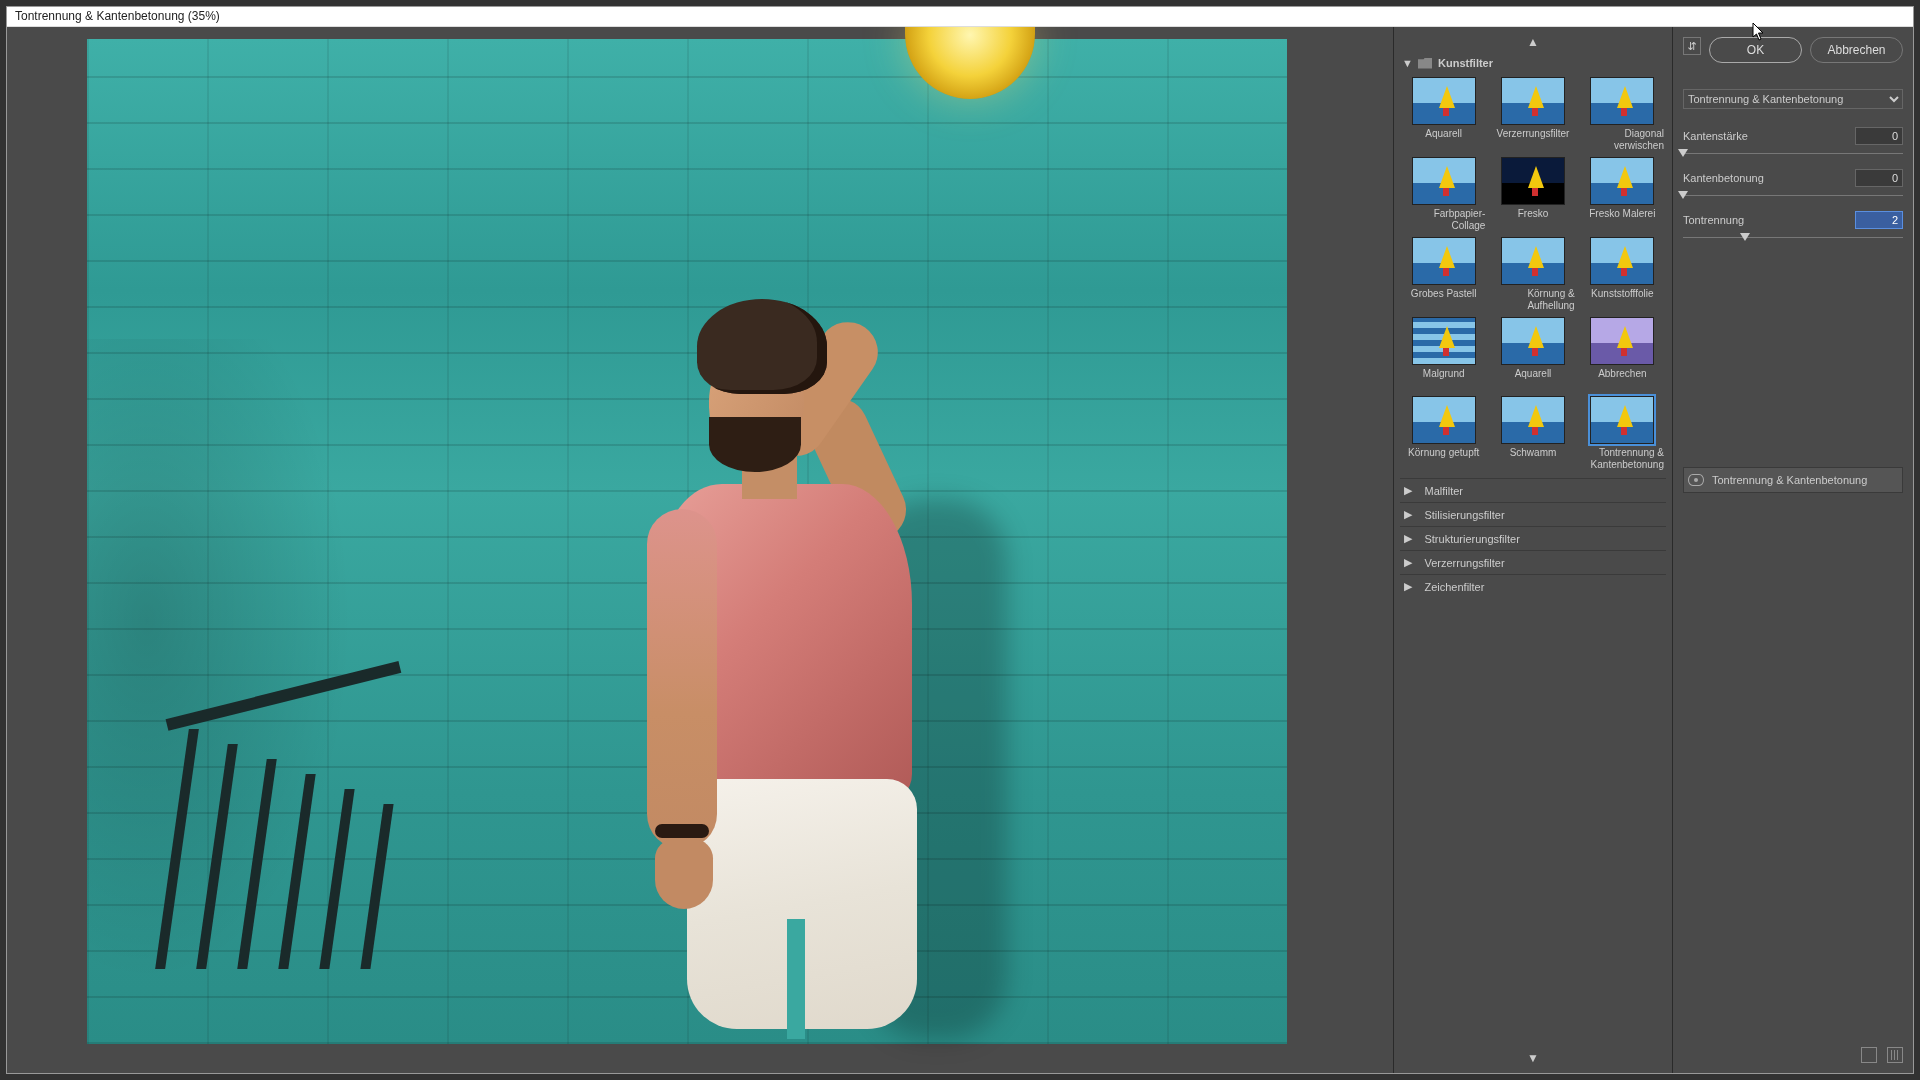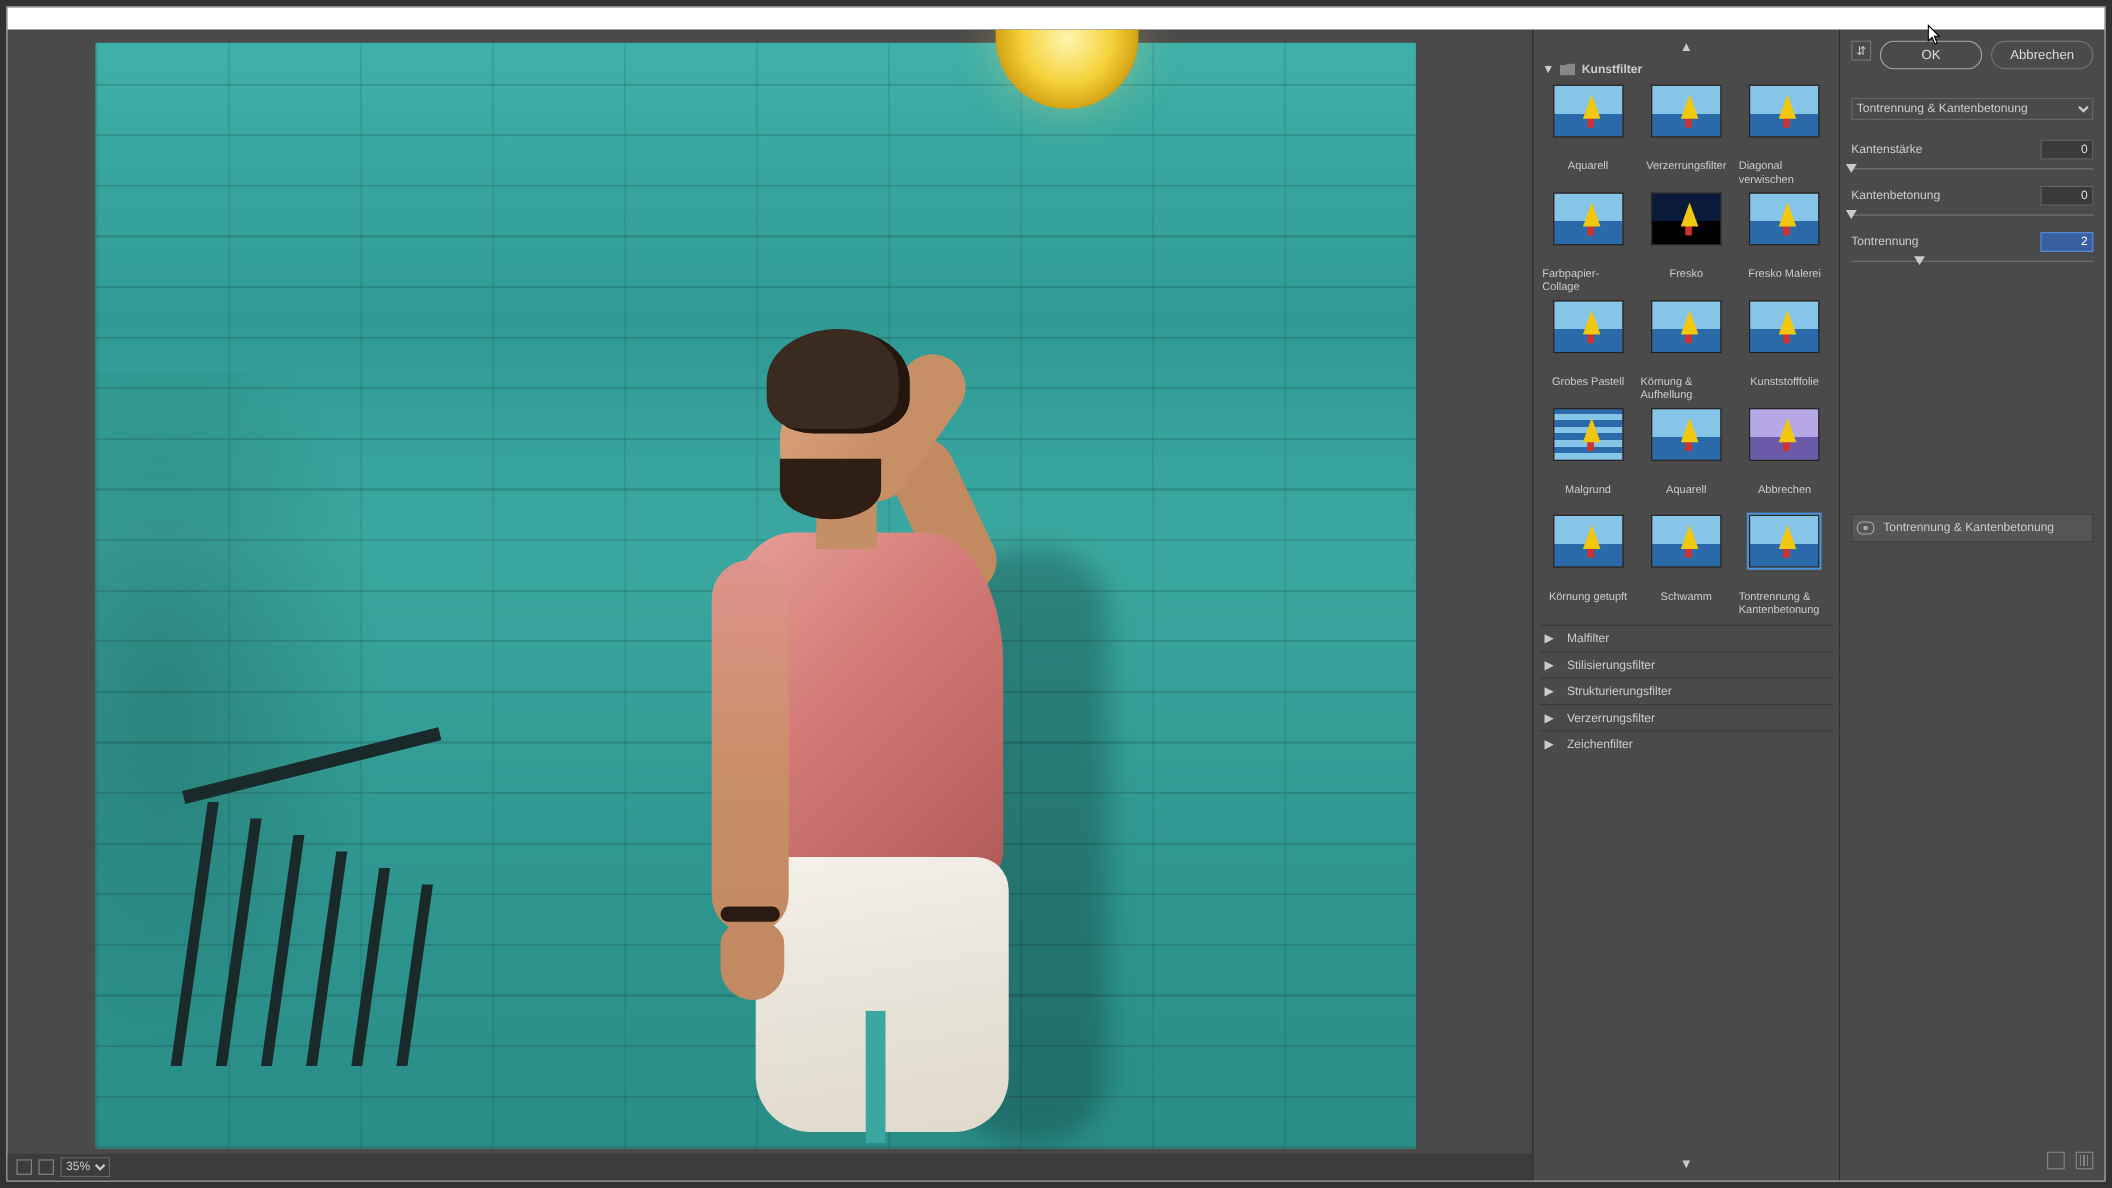--- a/index.html
+++ b/index.html
@@ -58,21 +58,21 @@
 .cat-header .folder { width:14px; height:11px; background:#888; display:inline-block; clip-path: polygon(0 15%,40% 15%,50% 0,100% 0,100% 100%,0 100%); }
 .thumbs { display:grid; grid-template-columns: repeat(3, 1fr); gap: 6px 6px; padding: 4px 2px 8px; }
 .thumb { display:flex; flex-direction:column; align-items:center; cursor:pointer; }
 .thumb .img { width:64px; height:48px; background: linear-gradient(180deg,#87c5e8 55%,#2a6aa8 55%); border:1px solid #222; position:relative; }
 .thumb .img.dark { background: linear-gradient(180deg,#0a1a3a 55%,#000 55%); }
 .thumb .img.purple { background: linear-gradient(180deg,#b6a8e6 55%,#6a5aa8 55%); }
 .thumb .img.stripes { background: repeating-linear-gradient(0deg,#87c5e8 0 6px,#2a6aa8 6px 12px); }
 .thumb .img::after { content:""; position:absolute; left:26px; top:8px; width:0; height:0; border-left:8px solid transparent; border-right:8px solid transparent; border-bottom:22px solid #f2c80e; }
 .thumb .img::before { content:""; position:absolute; left:30px; top:24px; width:6px; height:14px; background:#d03030; }
 .thumb.selected .img { outline:2px solid #4a90d9; outline-offset:0; }
-.thumb .lbl { text-align:left; font-size:10px; margin-top:21px; line-height:1.15; min-height:22px; }
+.thumb .lbl { text-align:right; font-size:10px; margin-top:3px; line-height:1.15; min-height:22px; }
 .cat-row { display:flex; align-items:center; gap:6px; padding:5px 4px; background:#4a4a4a; cursor:pointer; border-top:1px solid #3a3a3a; }
 
 
 .controls-panel { width: 240px; background:#4a4a4a; padding:10px 10px; display:flex; flex-direction:column; gap:8px; color:#ccc; font-size:11px; position:relative; }
 .panel-top { display:flex; align-items:flex-start; gap:8px; }
 .panel-top .iconbtn { width:18px; height:18px; border:1px solid #777; color:#ccc; font-size:11px; display:flex; align-items:center; justify-content:center; cursor:pointer; background:#4a4a4a; }
 .btn { flex:1; height:26px; border:1px solid #777; border-radius:13px; background:#4a4a4a; color:#ddd; font-size:12px; display:flex; align-items:center; justify-content:center; cursor:pointer; }
 .btn.primary { border-color:#aaa; }
 .select-row { display:flex; align-items:center; }
 .select-row select { flex:1; background:#4a4a4a; color:#ccc; border:1px solid #666; font-size:11px; height:20px; }
@@ -93,20 +93,23 @@
 .bottom-icons .ic { width:16px; height:16px; border:1px solid #888; cursor:pointer; position:relative; }
 .bottom-icons .ic.trash::after { content:""; position:absolute; left:3px; top:2px; right:3px; bottom:2px; background:repeating-linear-gradient(90deg,#888 0 1px,transparent 1px 3px); }
 
 .cursor { position:absolute; left:1752px; top:22px; width:14px; height:20px; pointer-events:none; z-index:999; }
 .cursor svg { width:14px; height:20px; }
 </style>
 </head>
 <body>
 
 <div class="window">
+  <div class="titlebar">
+    <span>Tontrennung &amp; Kantenbetonung (35%)</span>
+  </div>
 
   <div class="content">
 
     <div class="preview-wrap">
       <div class="preview">
         <div class="canvas">
           <div class="brick-wall"></div>
           <div class="brick-shade"></div>
           <div class="lamp"></div>
           <div class="railing">
@@ -130,27 +133,20 @@
             <div class="hair"></div>
             <div class="beard"></div>
             <div class="shorts"></div>
             <div class="leg-gap"></div>
             <div class="arm-down"></div>
             <div class="bracelet"></div>
             <div class="hand"></div>
           </div>
         </div>
       </div>
-      <div class="zoombar">
-        <div class="sq"></div>
-        <div class="sq"></div>
-        <select>
-          <option>35%</option>
-        </select>
-      </div>
     </div>
 
     <div class="gallery-panel">
       <div class="tri top">▲</div>
 
       <div class="cat-header">
         <span class="arrow">▼</span>
         <span class="folder"></span>
         <b>Kunstfilter</b>
       </div>

